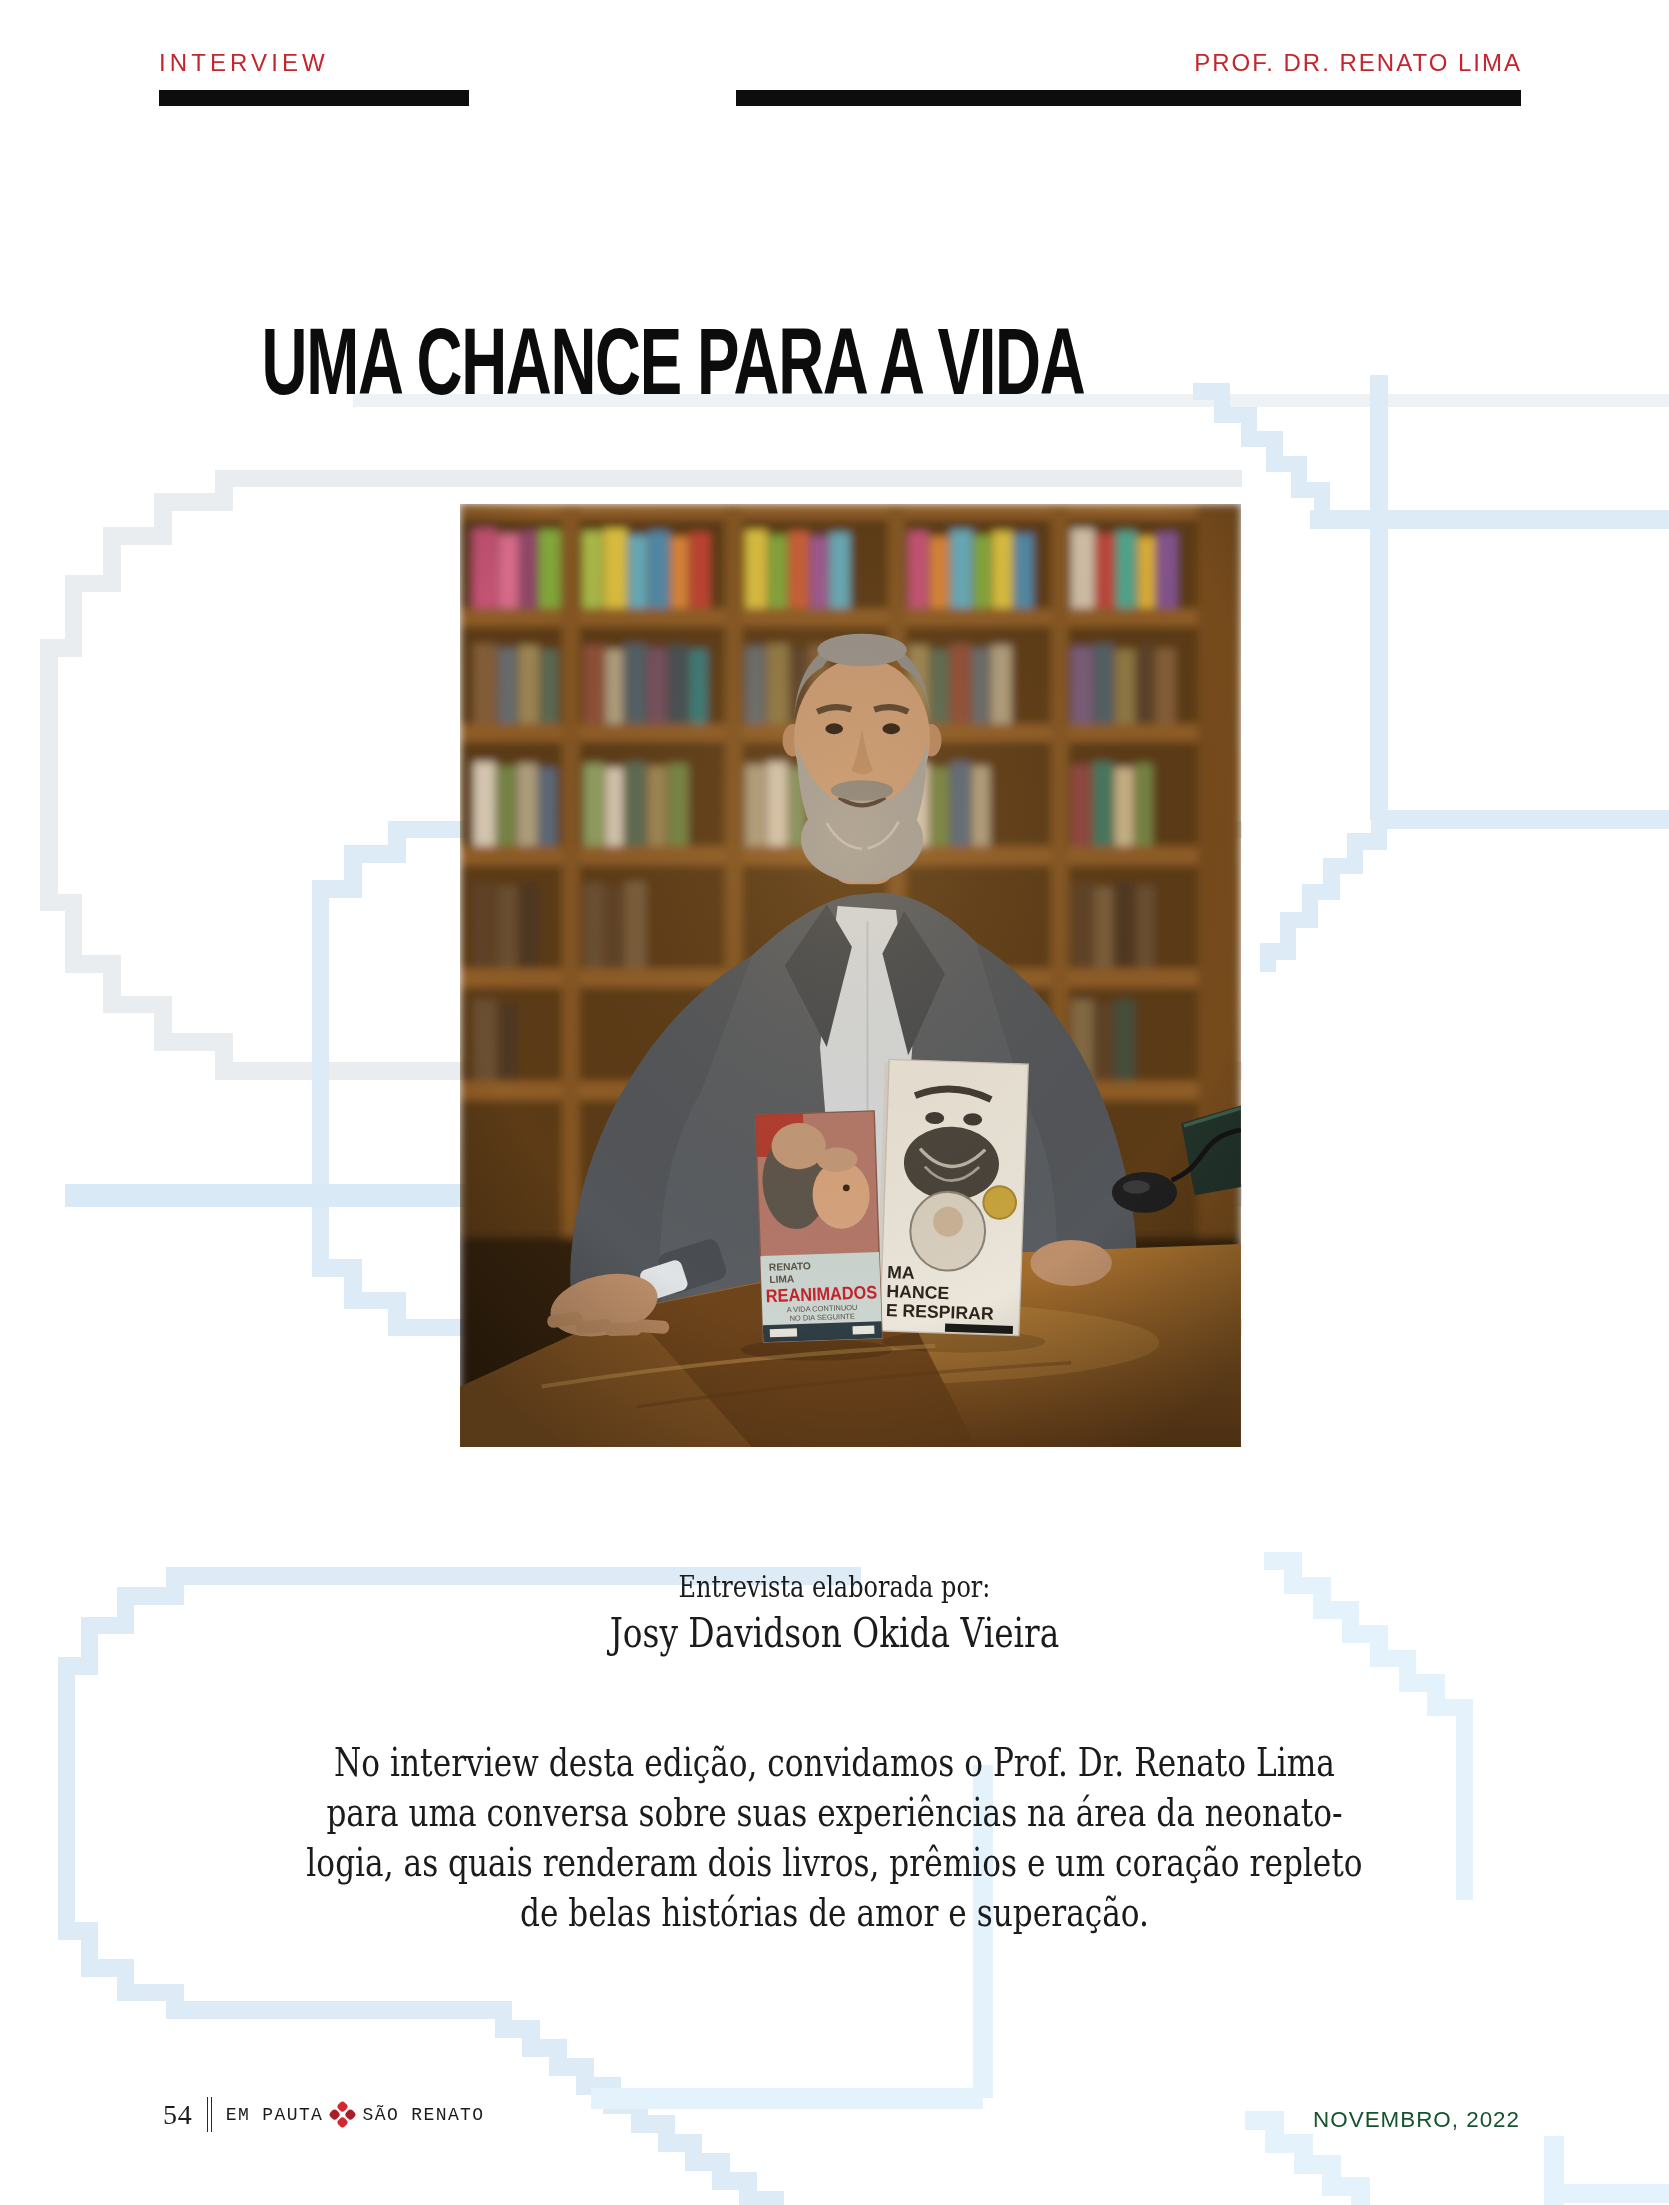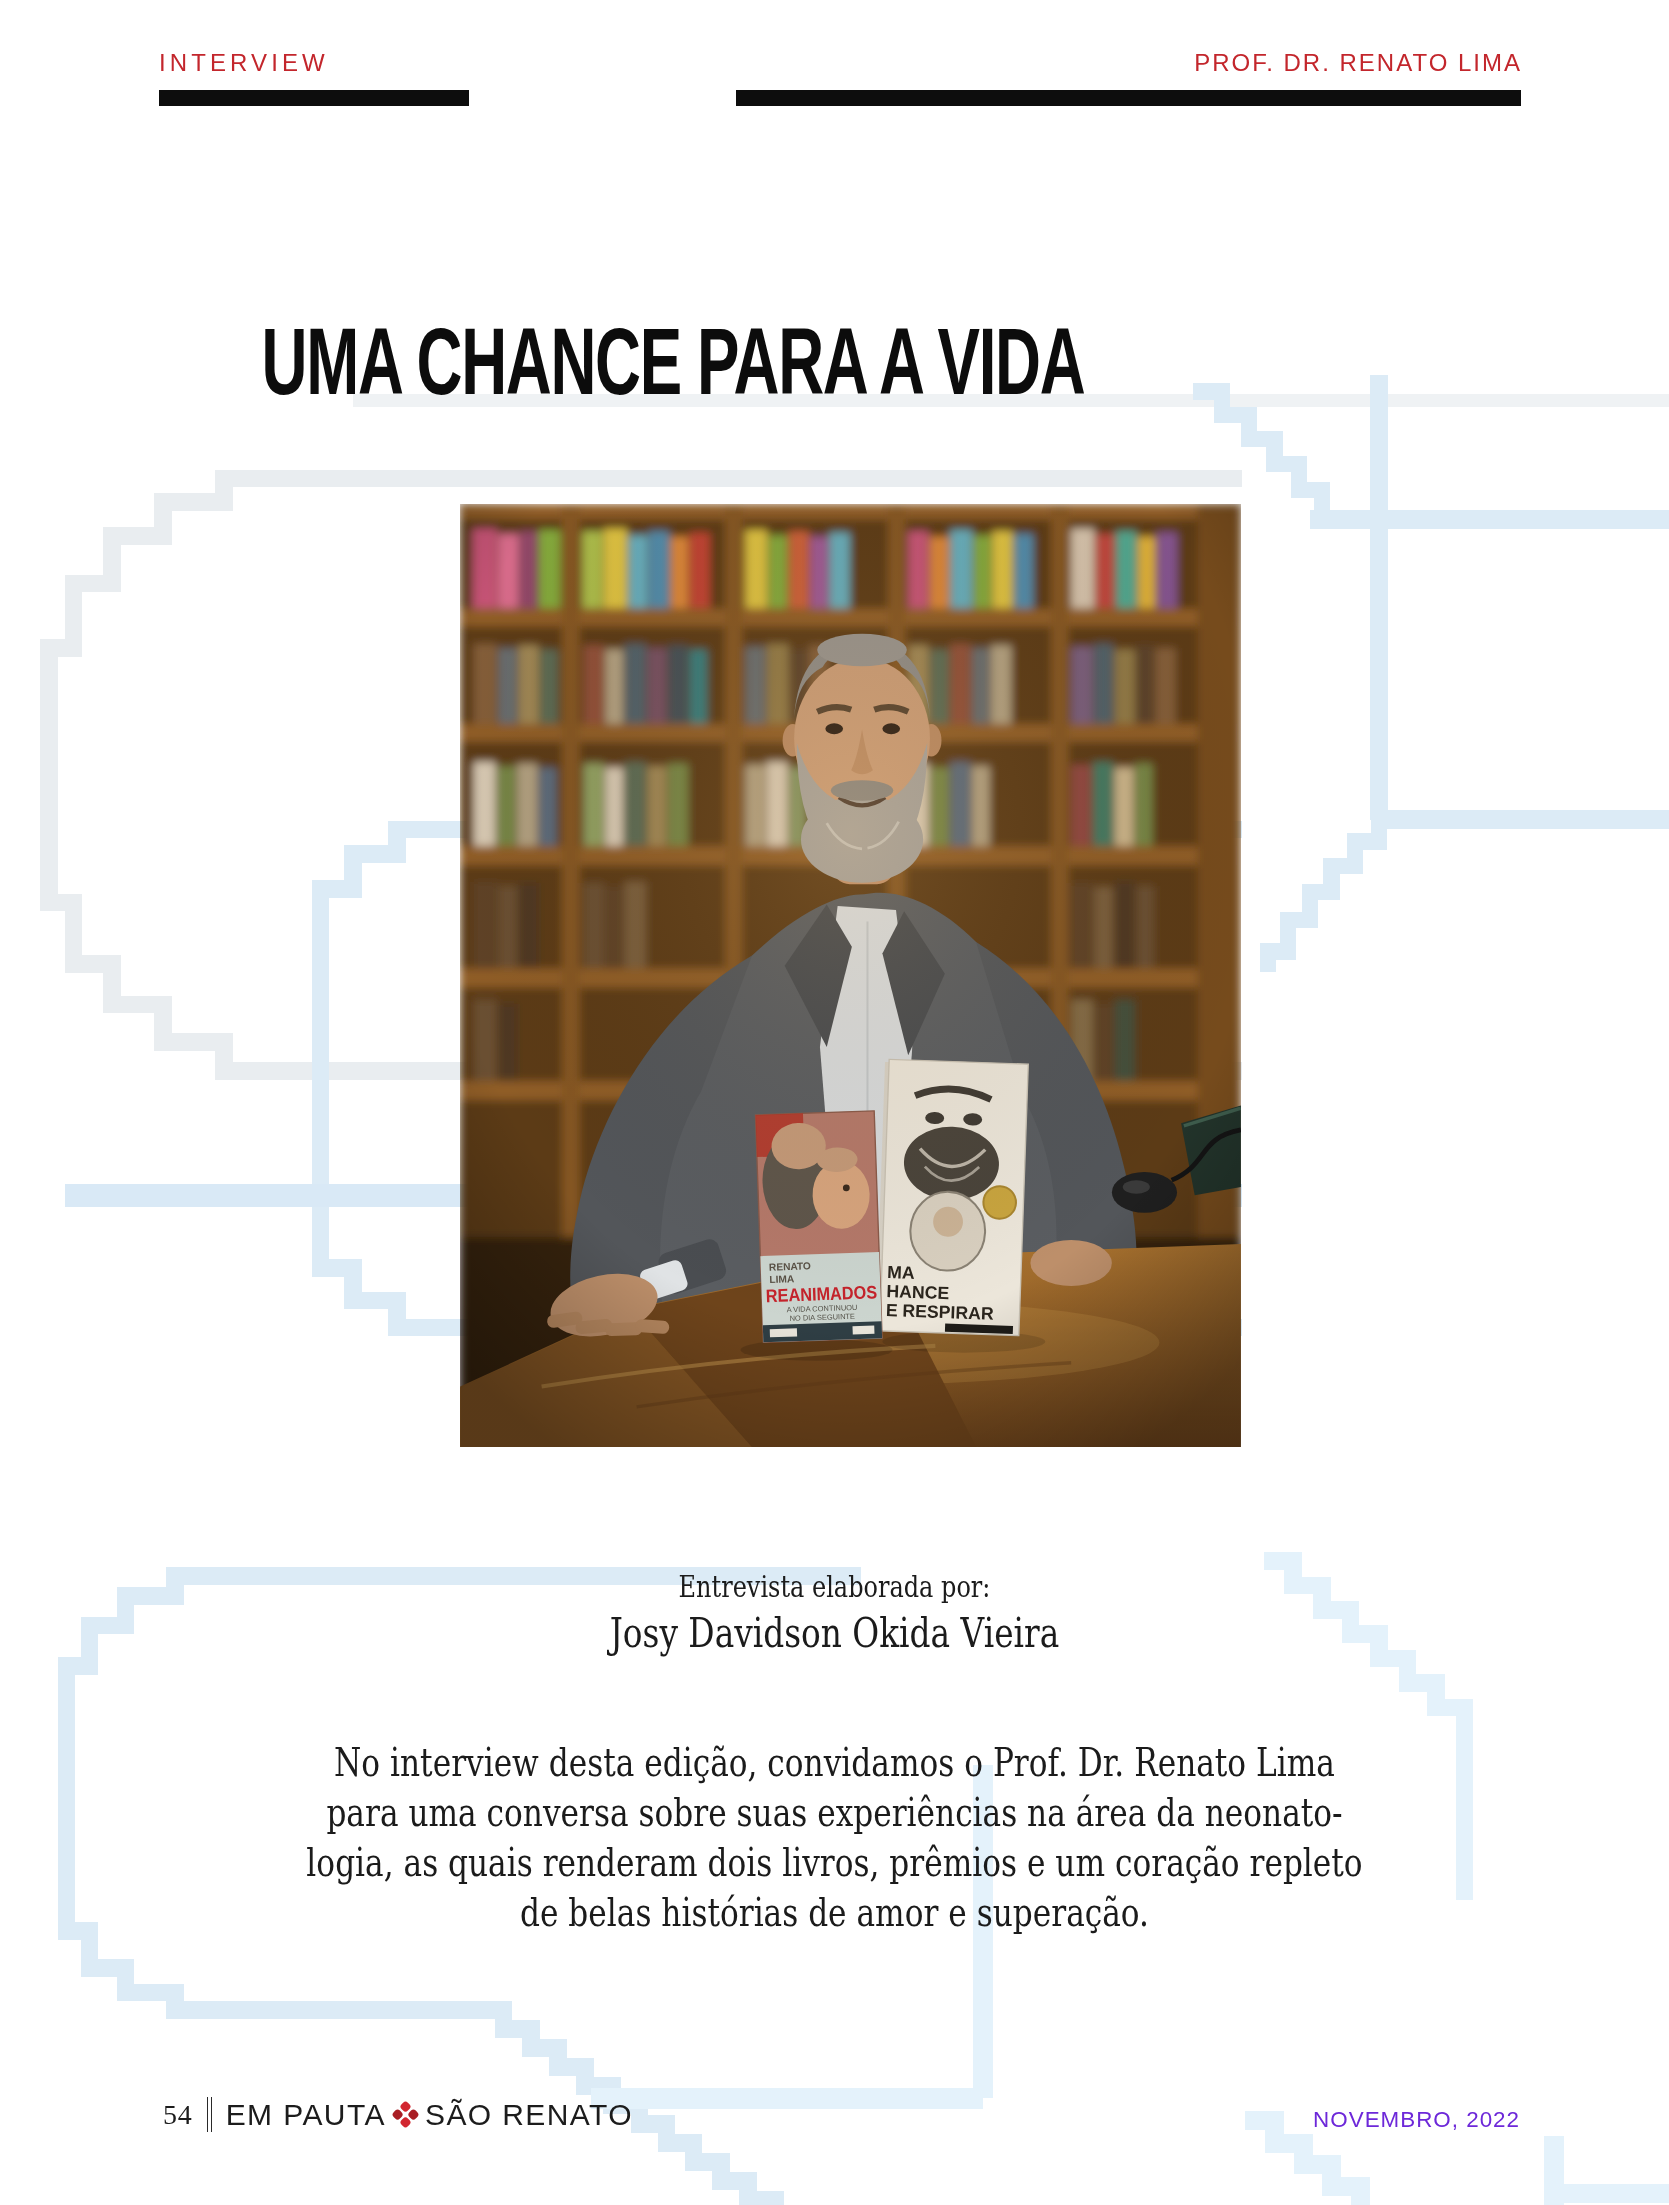--- a/index.html
+++ b/index.html
@@ -25,23 +25,23 @@
                 font-family:"DejaVu Serif","Liberation Serif",serif;
                 transform:scaleX(0.8);transform-origin:center;z-index:3;}
   #credit-label{top:1569px;font-size:30px;}
   #credit-name{top:1609px;font-size:41px;}
   #intro{top:1738px;font-size:39px;line-height:50px;}
   
   #footer-left{position:absolute;left:163px;top:2097px;display:flex;align-items:center;z-index:3;color:#1c1c1c;}
   #page-num{font-size:28px;letter-spacing:0.7px;font-family:Liberation Serif, serif;}
   #footer-divider{width:2.7px;height:35px;border-left:1.4px solid #2a2a2a;border-right:1.4px solid #2a2a2a;
                   margin:0 13.6px 0 15px;}
-  .footer-word{font-size:30px;letter-spacing:1.4px;}
+  .footer-word{font-size:18px;letter-spacing:1.4px;font-family:Liberation Mono, monospace;}
   #sc-logo{margin:0 4.1px;}
-  #footer-date{position:absolute;right:149px;top:2107px;font-size:22.4px;letter-spacing:1px;color:#6d28d9;z-index:3;}
+  #footer-date{position:absolute;right:149px;top:2107px;font-size:22.4px;letter-spacing:1px;color:#14532d;z-index:3;}
 </style>
 </head>
 <body>
 
 <div id="page">
 
   <svg id="bubbles" width="1669" height="2205" viewBox="0 0 2459 3249" fill="none" shape-rendering="crispEdges" stroke-linecap="butt" stroke-linejoin="miter">
 
     <path d="M 520 590 H 2459" stroke="#eff2f4" stroke-width="20"></path>
 

